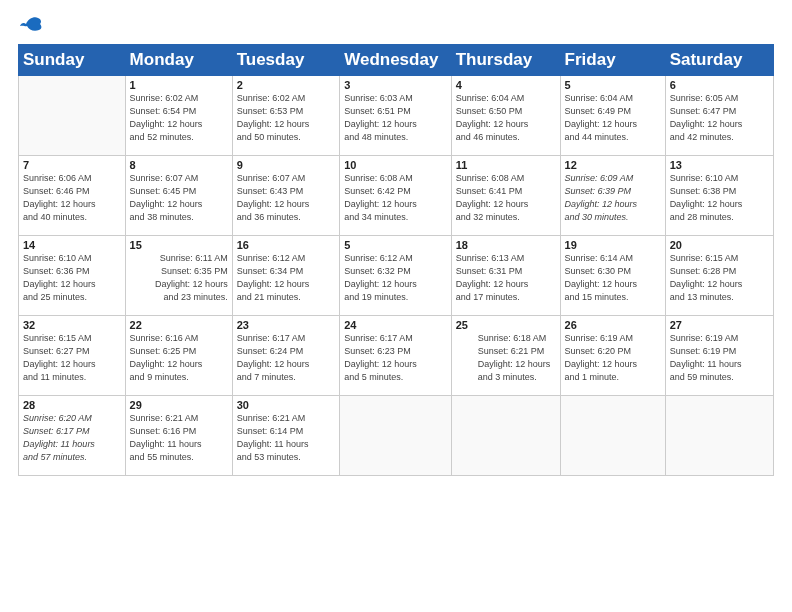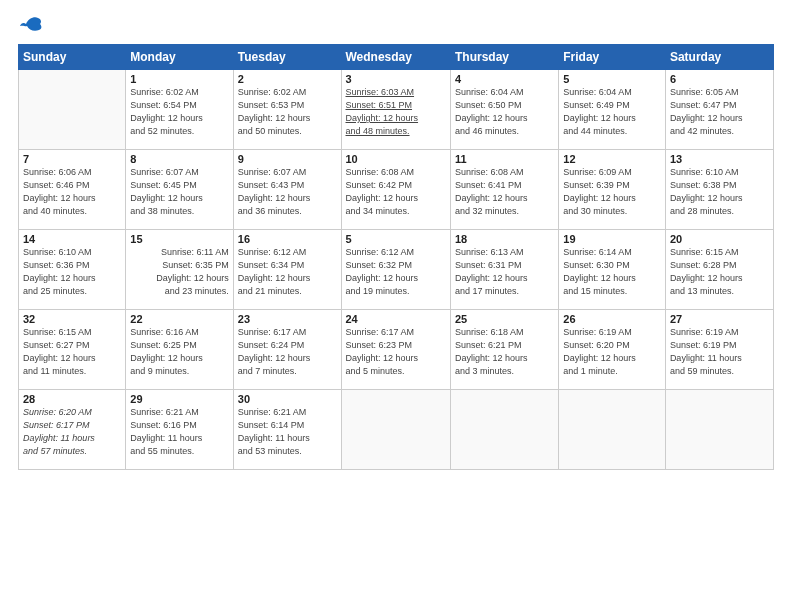--- a/index.html
+++ b/index.html
@@ -41,21 +41,21 @@
       color: #444;
     }
     .calendar {
       width: 100%;
       border-collapse: collapse;
       border: 1px solid #ccc;
     }
     .calendar th {
       background: #2563b0;
       color: #fff;
-      font-size: 12px;
+      font-size: 17px;
       font-weight: bold;
       padding: 5px 4px;
       text-align: left;
       border: 1px solid #2563b0;
     }
     .calendar td {
       border: 1px solid #ccc;
       vertical-align: top;
       padding: 3px 4px;
       width: 113px;
@@ -130,21 +130,21 @@
           </td>
           <td>
             <span class="day-number">2</span>
             <div class="day-info" style="white-space: pre-line;">Sunrise: 6:02 AM
 Sunset: 6:53 PM
 Daylight: 12 hours
 and 50 minutes.</div>
           </td>
           <td>
             <span class="day-number">3</span>
-            <div class="day-info" style="white-space: pre-line; text-decoration: underline;">Sunrise: 6:03 AM
+            <div class="day-info" style="white-space: pre-line;">Sunrise: 6:03 AM
 Sunset: 6:51 PM
 Daylight: 12 hours
 and 48 minutes.</div>
           </td>
           <td>
             <span class="day-number">4</span>
             <div class="day-info" style="white-space: pre-line;">Sunrise: 6:04 AM
 Sunset: 6:50 PM
 Daylight: 12 hours
 and 46 minutes.</div>
@@ -195,21 +195,21 @@
           </td>
           <td>
             <span class="day-number">11</span>
             <div class="day-info" style="white-space: pre-line;">Sunrise: 6:08 AM
 Sunset: 6:41 PM
 Daylight: 12 hours
 and 32 minutes.</div>
           </td>
           <td>
             <span class="day-number">12</span>
-            <div class="day-info" style="white-space: pre-line;">Sunrise: 6:09 AM
+            <div class="day-info" style="white-space: pre-line; font-style: italic;">Sunrise: 6:09 AM
 Sunset: 6:39 PM
 Daylight: 12 hours
 and 30 minutes.</div>
           </td>
           <td>
             <span class="day-number">13</span>
             <div class="day-info" style="white-space: pre-line;">Sunrise: 6:10 AM
 Sunset: 6:38 PM
 Daylight: 12 hours
 and 28 minutes.</div>
@@ -290,21 +290,21 @@
           </td>
           <td>
             <span class="day-number">24</span>
             <div class="day-info" style="white-space: pre-line;">Sunrise: 6:17 AM
 Sunset: 6:23 PM
 Daylight: 12 hours
 and 5 minutes.</div>
           </td>
           <td>
             <span class="day-number">25</span>
-            <div class="day-info" style="white-space: pre-line;">Sunrise: 6:18 AM
+            <div class="day-info" style="white-space: pre-line; margin-left: 22px;">Sunrise: 6:18 AM
 Sunset: 6:21 PM
 Daylight: 12 hours
 and 3 minutes.</div>
           </td>
           <td>
             <span class="day-number">26</span>
             <div class="day-info" style="white-space: pre-line;">Sunrise: 6:19 AM
 Sunset: 6:20 PM
 Daylight: 12 hours
 and 1 minute.</div>

